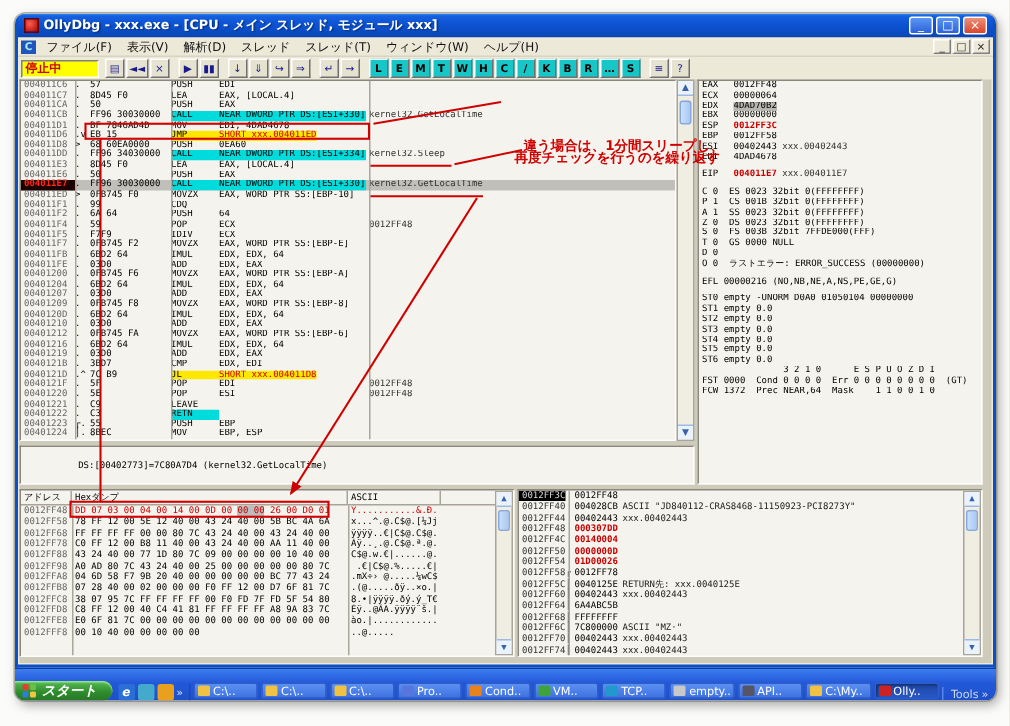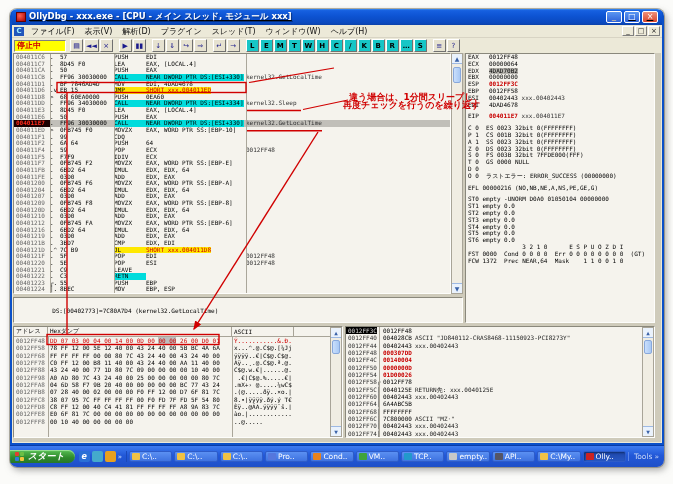--- a/index.html
+++ b/index.html
@@ -3,21 +3,21 @@
 <meta charset="utf-8">
 <style>
   *{box-sizing:border-box;margin:0;padding:0;}
   body{margin:0;background:#fff;font-family:"DejaVu Sans",sans-serif;}
   .shot{position:relative;width:673px;height:484px;background:#FBFBF9;overflow:hidden;}
   .screen{position:absolute;left:10px;top:9px;width:654px;height:458px;border-radius:7px;background:#ECE9D8;
           box-shadow:2px 3px 7px rgba(110,110,110,.6),0 0 0 1px #B5B2A5;overflow:hidden;}
   
   .winbody{position:absolute;left:0;right:0;top:0;bottom:22px;border:2px solid #0B50C8;border-top:none;background:#ECE9D8;}
   .titlebar{position:absolute;left:0;top:0;right:0;height:16px;display:flex;align-items:center;gap:3px;padding:0 4px;
-            background:linear-gradient(180deg,#3B8BF0 0%,#1660E0 10%,#0D53D2 45%,#0A49BE 88%,#0C41A8 100%);text-decoration:underline;}
+            background:linear-gradient(180deg,#3B8BF0 0%,#1660E0 10%,#0D53D2 45%,#0A49BE 88%,#0C41A8 100%);}
   .appicon{width:10px;height:10px;flex:none;background:radial-gradient(circle at 35% 35%,#FF6050,#A80000);border:1px solid #600;}
   .title{color:#fff;font-weight:bold;font-size:8.5px;text-shadow:1px 1px 1px #06307E;white-space:nowrap;overflow:hidden;flex:1;}
   .winbtns{display:flex;gap:2px;flex:none;}
   .wbtn{width:16px;height:12px;border-radius:2px;border:1px solid #fff;display:flex;align-items:center;justify-content:center;
         color:#fff;font-size:8px;line-height:1;background:linear-gradient(#5A96F2,#2E62D8);}
   .wbtn.close{background:linear-gradient(#F09078,#D8462C);}
   .menubar{position:absolute;top:16px;left:0;right:0;height:13px;background:#ECE9D8;border-bottom:1px solid #D8D4C4;
            display:flex;align-items:center;font-size:8px;padding:0 2px;color:#111;}
   .menuitem{padding:0 5px;white-space:nowrap;}
   .mdiicon{width:10px;height:9px;background:#2255BB;color:#9FEFFF;font-size:7px;font-weight:bold;display:flex;align-items:center;justify-content:center;margin-right:2px;flex:none;}
@@ -89,21 +89,21 @@
   .st-c{flex:1;color:#222;overflow:hidden;}
   
   .vscroll{position:absolute;width:12px;background:#F0EDE3;border:1px solid #A8A498;}
   .sarr{height:10px;background:#EAF2FC;border-bottom:1px solid #9DB9E4;color:#3A62A8;font-size:6px;line-height:9px;text-align:center;}
   .sarr.bot{position:absolute;bottom:0;left:0;right:0;border-top:1px solid #9DB9E4;border-bottom:none;}
   .sthumb{position:absolute;left:1px;right:1px;background:linear-gradient(90deg,#CADFFC,#A8C8F4);border:1px solid #88A8DC;border-radius:2px;}
   .ds-scroll{left:438px;top:0;height:241px;}
   .du-scroll{right:0;top:0;height:110px;left:auto;}
   .st-scroll{right:0;top:0;height:110px;left:auto;}
   
-  .taskbar{position:absolute;left:0;right:0;bottom:0;height:22px;display:flex;align-items:center;
+  .taskbar{position:absolute;left:0;right:0;bottom:0;height:22px;display:flex;align-items:flex-end;
            background:linear-gradient(#3E7CF0,#2258D8 45%,#1E4FC8);border-top:1px solid #0A3CA8;}
   .startbtn{flex:none;display:flex;align-items:center;gap:3px;padding:0 10px 0 5px;border-radius:0 9px 9px 0;
             background:linear-gradient(#57BE53,#2E8A2C 60%,#277829);box-shadow:inset 0 1px 1px #9CE49A;
             color:#fff;font-weight:bold;font-style:italic;font-size:9px;white-space:nowrap;}
   .flag{width:10px;height:10px;display:grid;grid-template-columns:4px 4px;grid-template-rows:4px 4px;gap:1px;flex:none;}
   .flag i{border-radius:1px;}
   .quick{display:flex;align-items:center;gap:2px;padding:0 4px;border-right:1px solid #1A48B8;flex:none;}
   .qicon{width:11px;height:11px;border-radius:2px;font-size:8px;font-weight:bold;font-style:italic;color:#fff;
          display:flex;align-items:center;justify-content:center;}
   .qchev{color:#CFE0FF;font-size:7px;}
@@ -140,21 +140,21 @@
           <span class="wbtn close">×</span>
         </span>
       </div>
 
       <div class="menubar">
         <span class="mdiicon">C</span>
         <span id="menu-items" style="display:flex;">
             <span class="menuitem">ファイル(F)</span>
             <span class="menuitem">表示(V)</span>
             <span class="menuitem">解析(D)</span>
-            <span class="menuitem">プラグイン</span>
+            <span class="menuitem">スレッド</span>
             <span class="menuitem">スレッド(T)</span>
             <span class="menuitem">ウィンドウ(W)</span>
             <span class="menuitem">ヘルプ(H)</span>
           </span>
         <span class="mdibtns">
           <span class="mdibtn">_</span>
           <span class="mdibtn">□</span>
           <span class="mdibtn">×</span>
         </span>
       </div>

